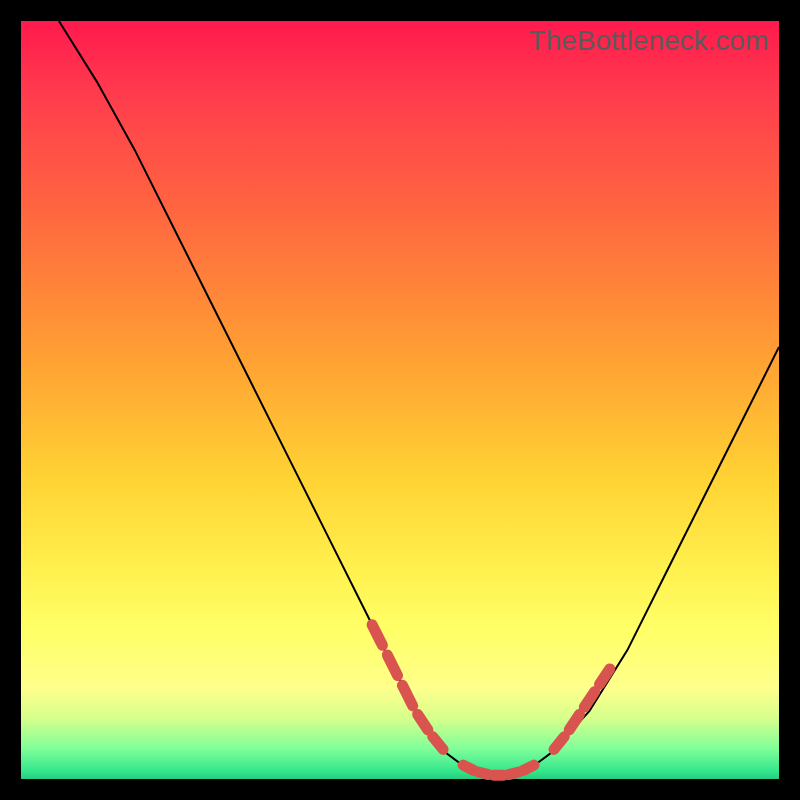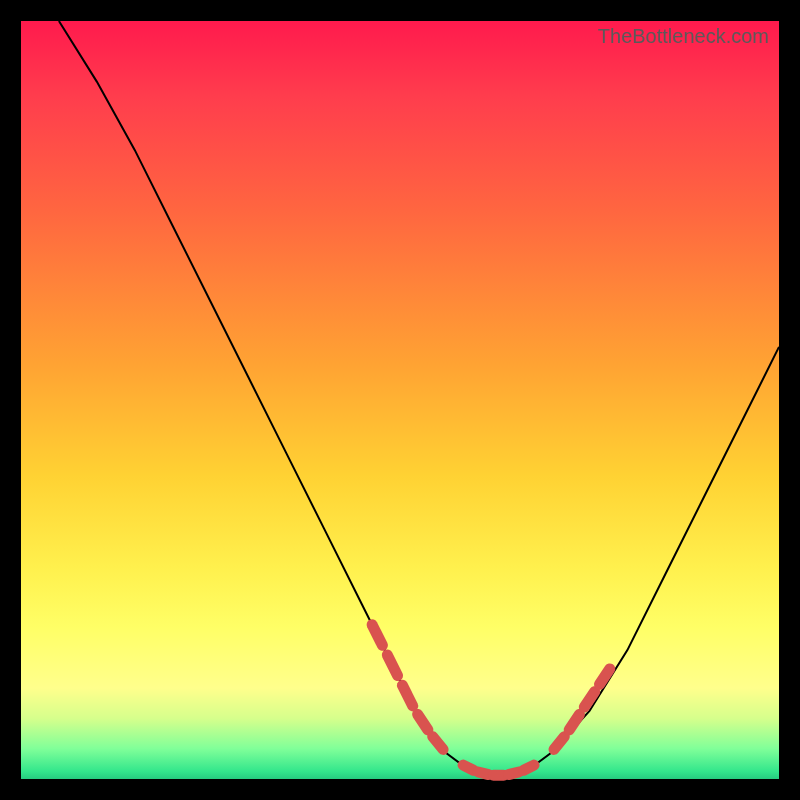--- a/index.html
+++ b/index.html
@@ -29,21 +29,21 @@
       #80ff99 96%,
       #33e68c 99%,
       #26cc80 100%
     );
   }
   .watermark {
     position: absolute;
     top: 4px;
     right: 10px;
     color: #5a5a5a;
-    font-size: 20px;
+    font-size: 28px;
     font-weight: 500;
     z-index: 10;
   }
   svg.overlay {
     position: absolute;
     left: 0;
     top: 0;
     width: 758px;
     height: 758px;
     overflow: visible;

